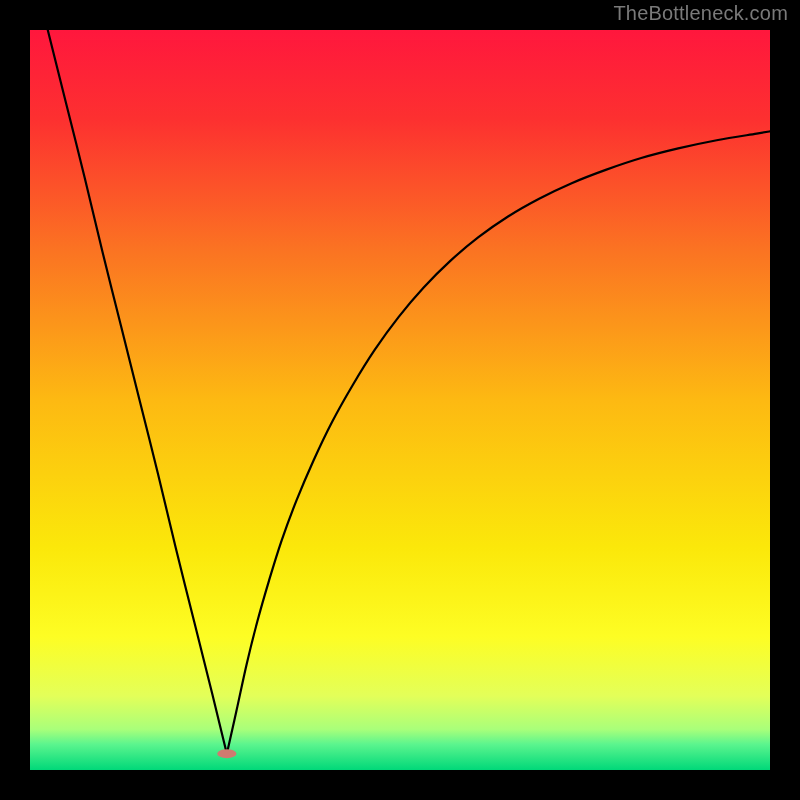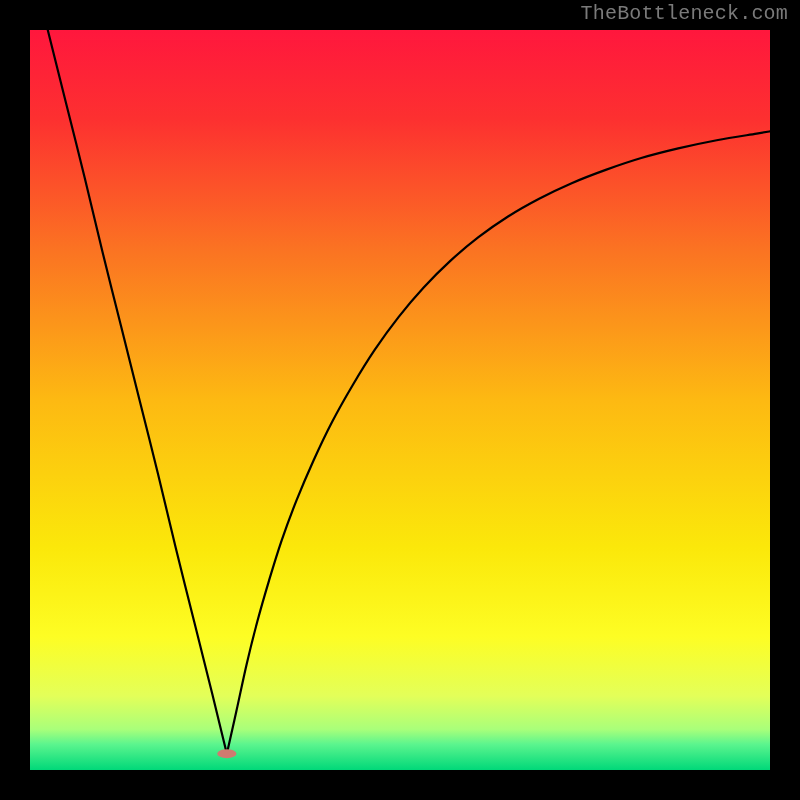--- a/index.html
+++ b/index.html
@@ -25,21 +25,20 @@
     overflow: hidden;
   }
   .watermark {
     position: absolute;
     top: 2px;
     right: 12px;
     color: #7a7a7a;
     font-size: 20px;
     font-weight: 500;
     letter-spacing: 0.2px;
-    font-family: Liberation Mono, monospace;
   }
 </style>
 </head>
 <body>
 
 <div class="frame">
   <div class="plot-area">
     <svg id="chart-svg" width="740" height="740" viewBox="0 0 740 740">
       <defs>
         <linearGradient id="bg-grad" x1="0" y1="0" x2="0" y2="1">

